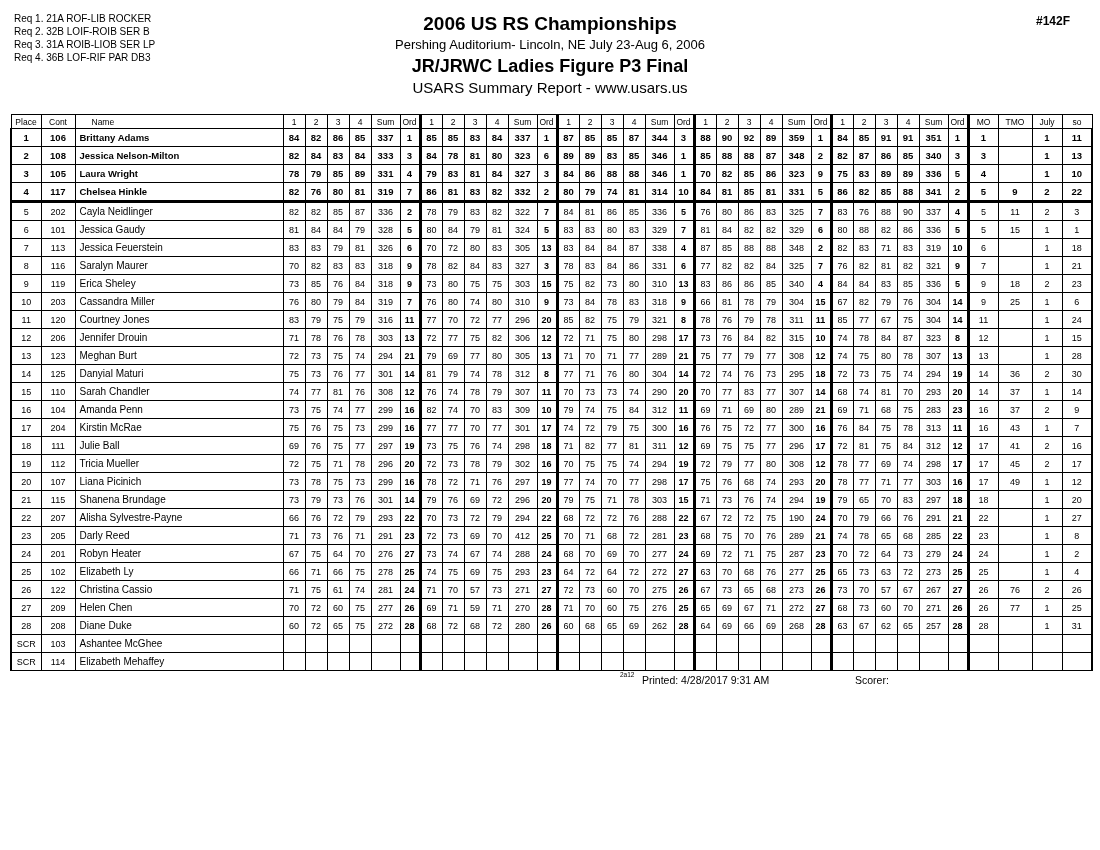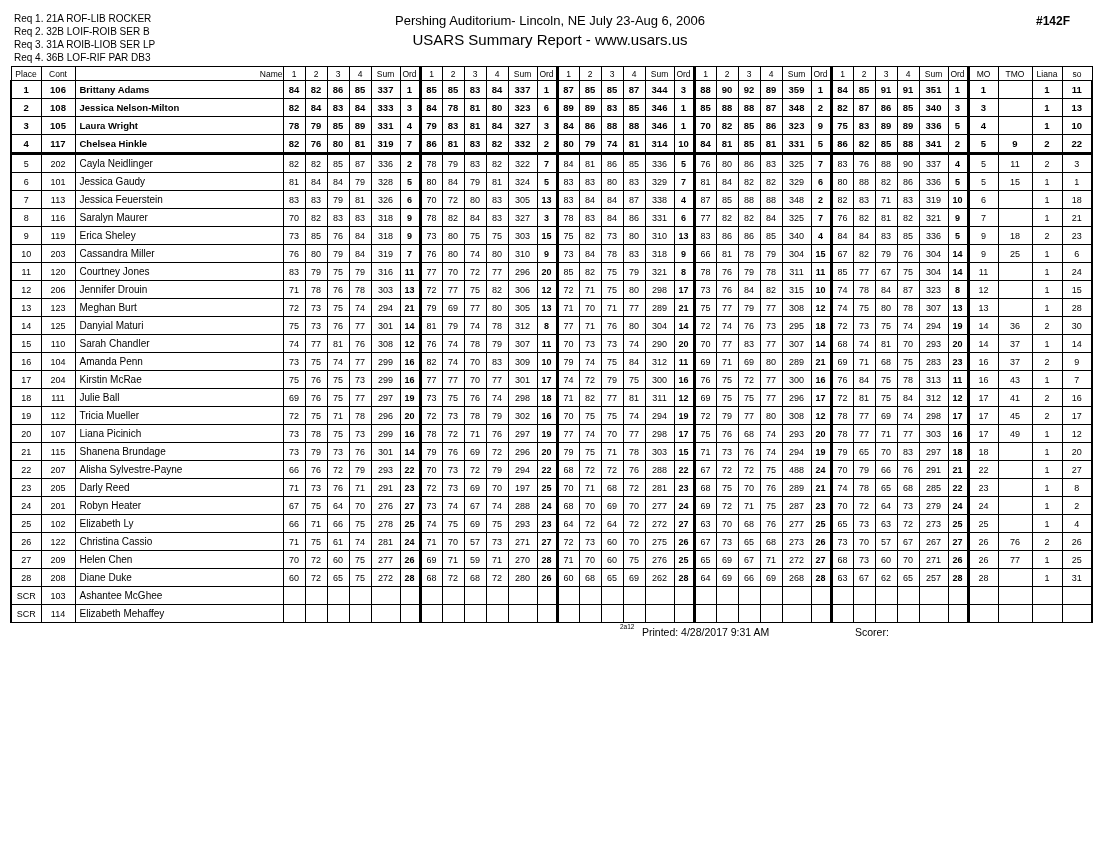--- a/index.html
+++ b/index.html
@@ -14,21 +14,21 @@
   .title-event{font-size:18px;font-weight:bold;line-height:24px;}
   .title-summary{font-size:15px;line-height:20px;}
   .report-id{position:absolute;top:14px;right:30px;font-weight:bold;font-size:12px;}
 
   table{border-collapse:collapse;table-layout:fixed;margin:16px 0 0 10px;font-size:9px;}
   td,th{border:1px solid #000;height:17px;padding:0;text-align:center;font-weight:normal;
         overflow:hidden;white-space:nowrap;}
   td.blank{border:none;background:transparent;}
   th.judge{text-align:left;padding-left:6px;font-size:9.5px;height:14px;font-weight:normal;}
   th.colh{height:13px;font-size:8.5px;}
-  th.name-h{text-align:right;padding-left:16px;}
+  th.name-h{text-align:left;padding-left:16px;}
   td.name{text-align:left;padding-left:4px;font-size:10px;}
   td.ord, th.ord-h{border-right:3px solid #000;}
   td.ord{font-weight:bold;}
   td.first-col{border-left:2px solid #000;}
   td.last-col{border-right:2px solid #000;}
   tr.bold td{font-weight:bold;font-size:9.5px;}
   tr.t4 td{border-bottom:3px solid #000;}
 
   .footer{position:relative;width:1080px;margin-left:10px;height:20px;font-size:10.5px;}
   .footer .stamp{position:absolute;left:610px;top:0;font-size:6.5px;}
@@ -41,21 +41,23 @@
 <div class="reqs">
   <div>Req 1.  21A ROF-LIB ROCKER</div>
   <div>Req 2.  32B LOIF-ROIB SER B</div>
   <div>Req 3.  31A ROIB-LIOB SER LP</div>
   <div>Req 4.  36B LOF-RIF PAR DB3</div>
 </div>
 
 <div class="report-id">#142F</div>
 
 <div class="title-block">
+  <div class="title-main">2006 US RS Championships</div>
   <div class="title-venue">Pershing Auditorium- Lincoln, NE  July 23-Aug 6, 2006</div>
+  <div class="title-event">JR/JRWC Ladies Figure P3 Final</div>
   <div class="title-summary">USARS Summary Report - www.usars.us</div>
 </div>
 
 <table>
     <colgroup>
       <col style="width:30px">
       <col style="width:34px">
       <col style="width:208px">
       <col style="width:22px">
       <col style="width:22px">
@@ -122,21 +124,21 @@
         <th class="colh">Sum</th>
         <th class="colh ord-h">Ord</th>
         <th class="colh">1</th>
         <th class="colh">2</th>
         <th class="colh">3</th>
         <th class="colh">4</th>
         <th class="colh">Sum</th>
         <th class="colh ord-h">Ord</th>
         <th class="colh">MO</th>
         <th class="colh">TMO</th>
-        <th class="colh">Liana</th>
+        <th class="colh">July</th>
         <th class="colh">so</th>
       </tr>
     </thead>
     <tbody>
       <tr class="bold">
         <td class="first-col">1</td>
         <td>106</td>
         <td class="name">Brittany Adams</td>
         <td>84</td>
         <td>82</td>
@@ -972,21 +974,21 @@
         <td>68</td>
         <td>72</td>
         <td>72</td>
         <td>76</td>
         <td>288</td>
         <td class="ord">22</td>
         <td>67</td>
         <td>72</td>
         <td>72</td>
         <td>75</td>
-        <td>488</td>
+        <td>190</td>
         <td class="ord">24</td>
         <td>70</td>
         <td>79</td>
         <td>66</td>
         <td>76</td>
         <td>291</td>
         <td class="ord">21</td>
         <td>22</td>
         <td></td>
         <td>1</td>
@@ -999,21 +1001,21 @@
         <td>71</td>
         <td>73</td>
         <td>76</td>
         <td>71</td>
         <td>291</td>
         <td class="ord">23</td>
         <td>72</td>
         <td>73</td>
         <td>69</td>
         <td>70</td>
-        <td>197</td>
+        <td>412</td>
         <td class="ord">25</td>
         <td>70</td>
         <td>71</td>
         <td>68</td>
         <td>72</td>
         <td>281</td>
         <td class="ord">23</td>
         <td>68</td>
         <td>75</td>
         <td>70</td>

